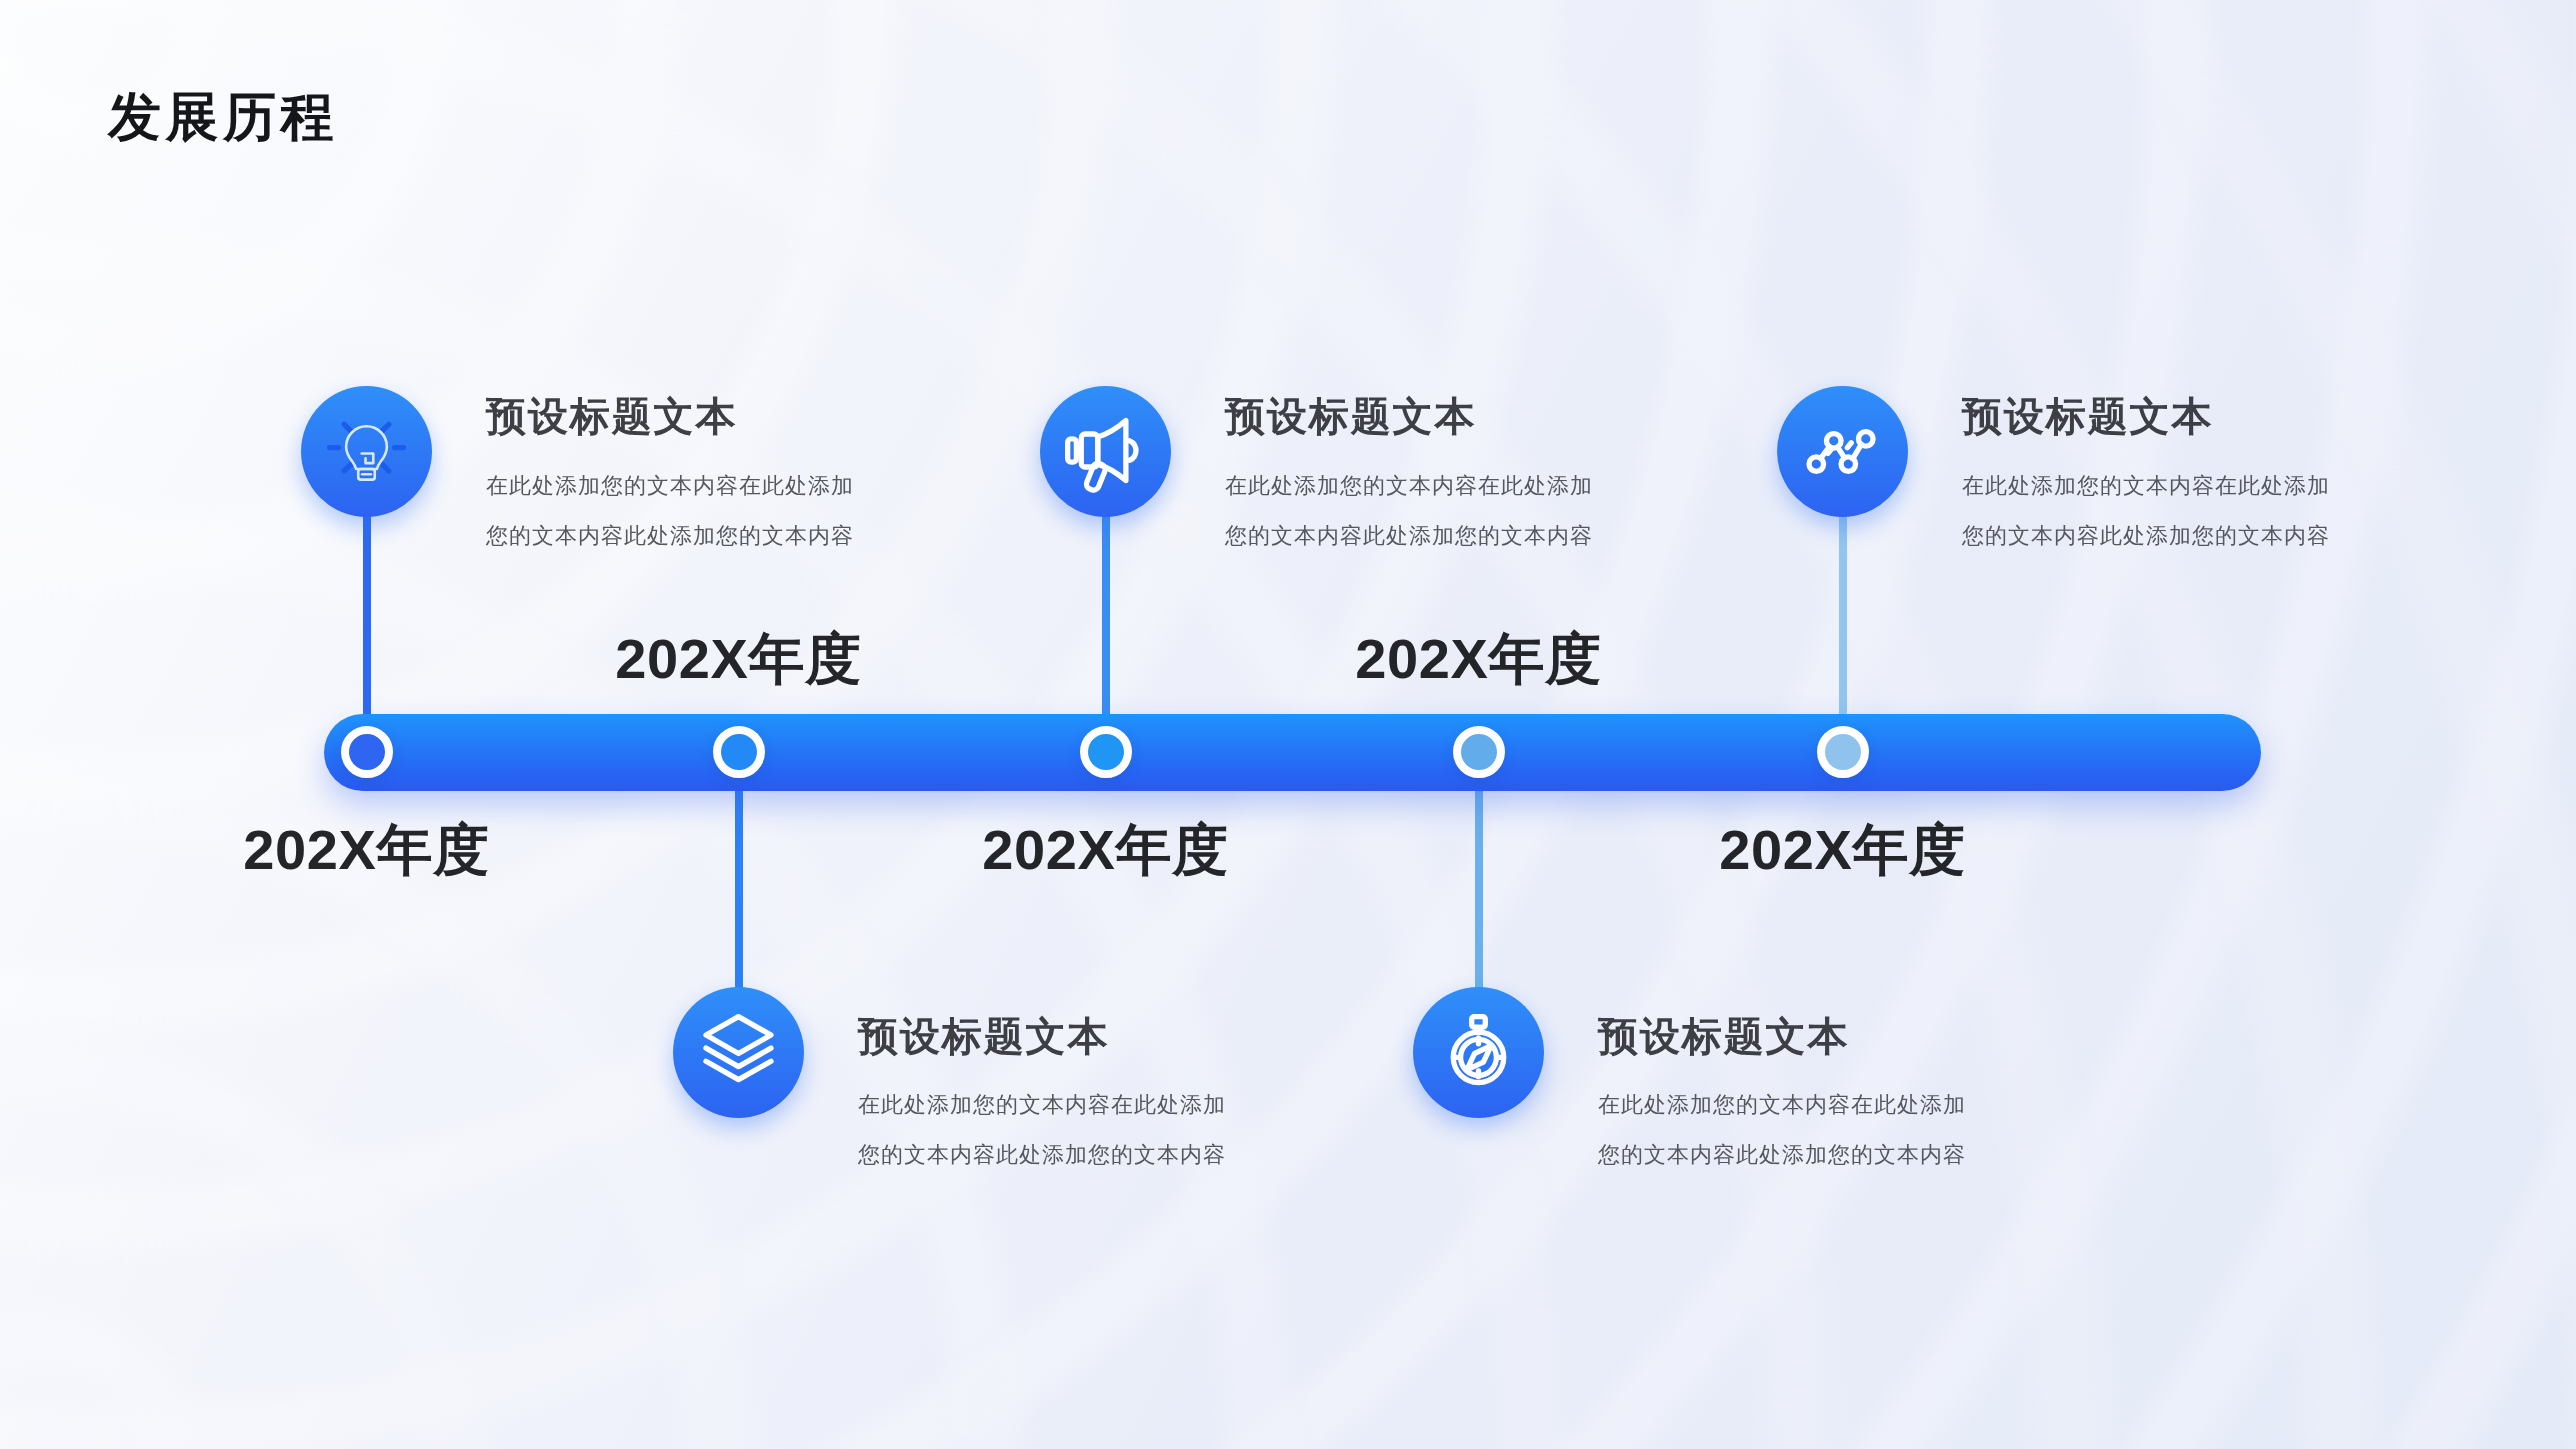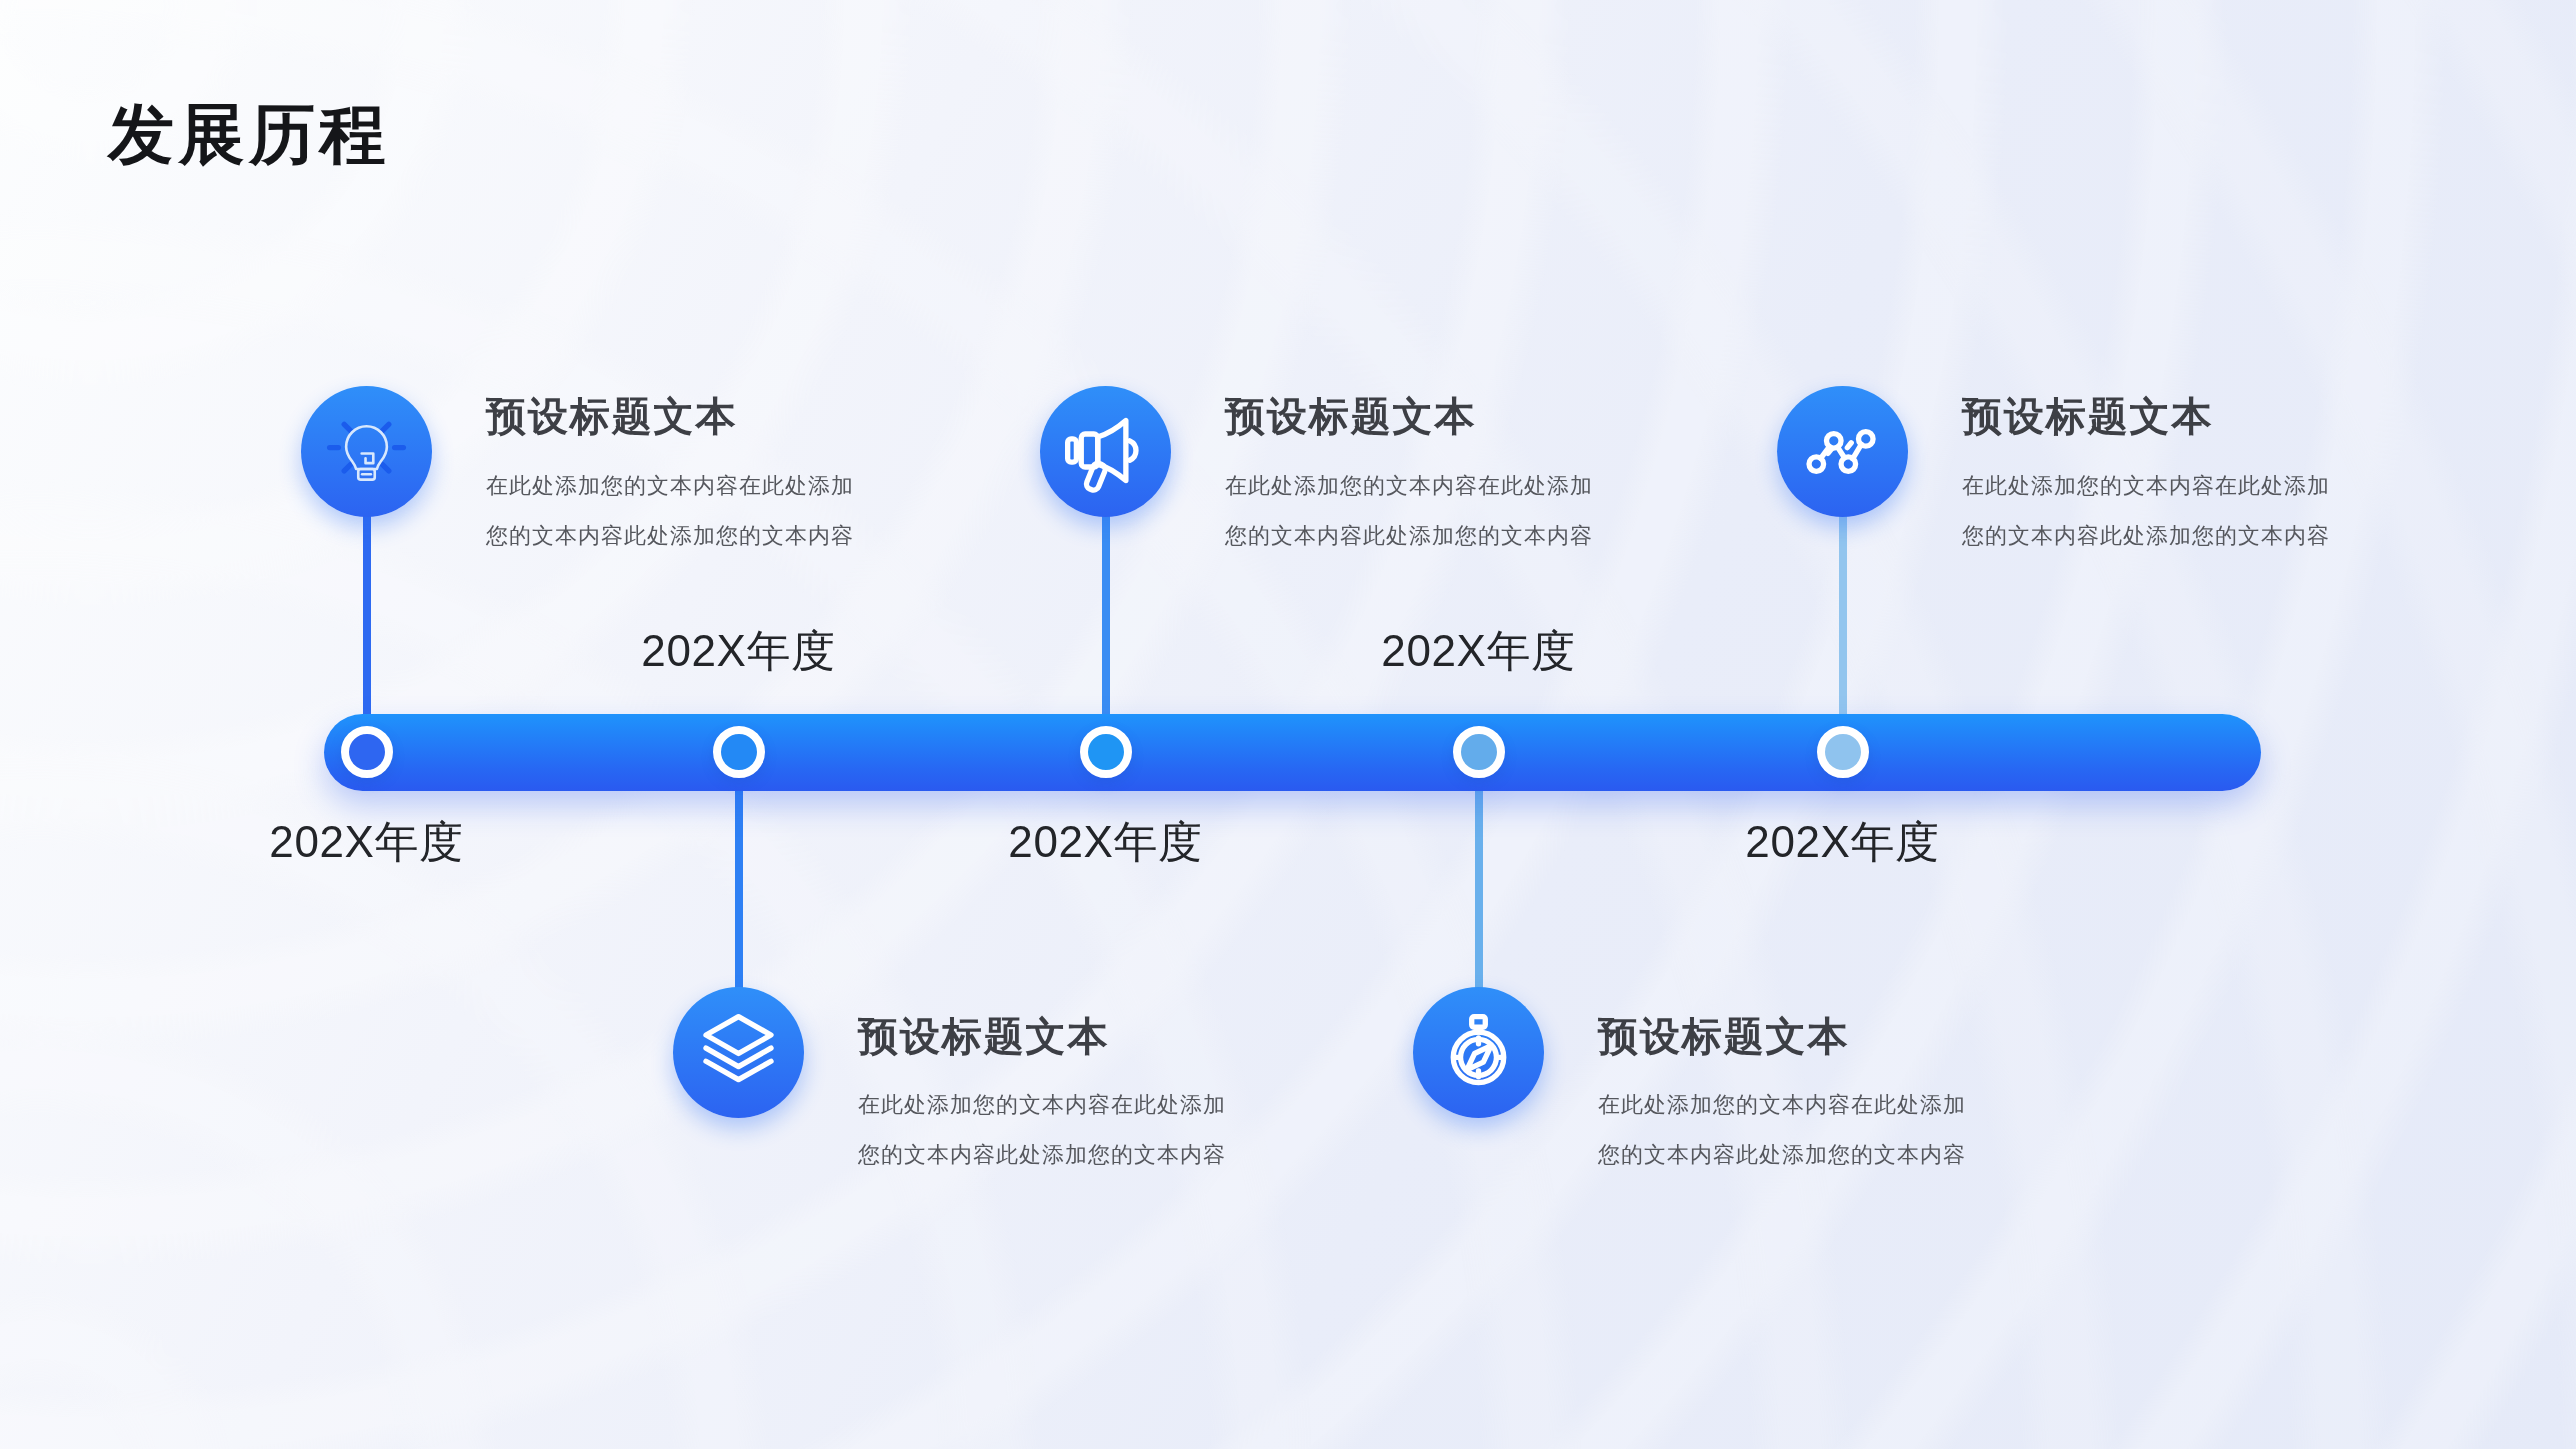--- a/index.html
+++ b/index.html
@@ -14,22 +14,22 @@
   .slide::before{
     content:"";position:absolute;inset:0;pointer-events:none;
     background:
       repeating-radial-gradient(circle at 90px 6.4px,
         rgba(255,255,255,0) 0 71px, rgba(255,255,255,.75) 97px 135px, rgba(255,255,255,0) 167px 219px),
       repeating-radial-gradient(circle at 39px 1481px,
         rgba(255,255,255,0) 0 90px, rgba(255,255,255,.5) 122px 161px, rgba(255,255,255,0) 193px 270px);
     opacity:.33;
   }
   .page-title{
-    position:absolute;left:108px;top:90px;margin:0;
-    font-size:66px;font-weight:700;color:#151619;letter-spacing:4.5px;
+    position:absolute;left:108px;top:82px;margin:0;
+    font-size:53px;font-weight:700;color:#151619;letter-spacing:4.5px;
   }
   
   .bar{
     position:absolute;left:324px;top:714px;width:1937px;height:77px;
     border-radius:39px;z-index:3;
     background:linear-gradient(180deg,#1f93fc 0%,#2767f3 72%,#2a5af0 100%);
     box-shadow:0 14px 31px rgba(40,90,240,.28);
   }
   
   .item{position:absolute;top:0;width:0;height:100%;}
@@ -57,21 +57,21 @@
   
   .marker{
     position:absolute;left:-26.4px;top:726px;width:36px;height:36px;z-index:6;
     border:8.4px solid #ffffff;border-radius:50%;
     background:var(--marker,#2e66f1);
     box-shadow:0 5.2px 11.6px rgba(30,80,200,.25);
   }
   
   .year{
     position:absolute;left:-142px;width:283px;text-align:center;
-    font-size:44px;font-weight:400;color:#232529;letter-spacing:0.6px;z-index:4;white-space:nowrap;
+    font-size:56px;font-weight:700;color:#232529;letter-spacing:0.6px;z-index:4;white-space:nowrap;
   }
   .top .year{top:813px;}
   .bottom .year{top:622px;}
   
   .textblock{position:absolute;left:119px;width:464px;z-index:4;}
   .top .textblock{top:389px;}
   .bottom .textblock{top:1009px;}
   .heading{
     font-size:40px;font-weight:600;color:#3d3f45;letter-spacing:1.9px;white-space:nowrap;
   }

